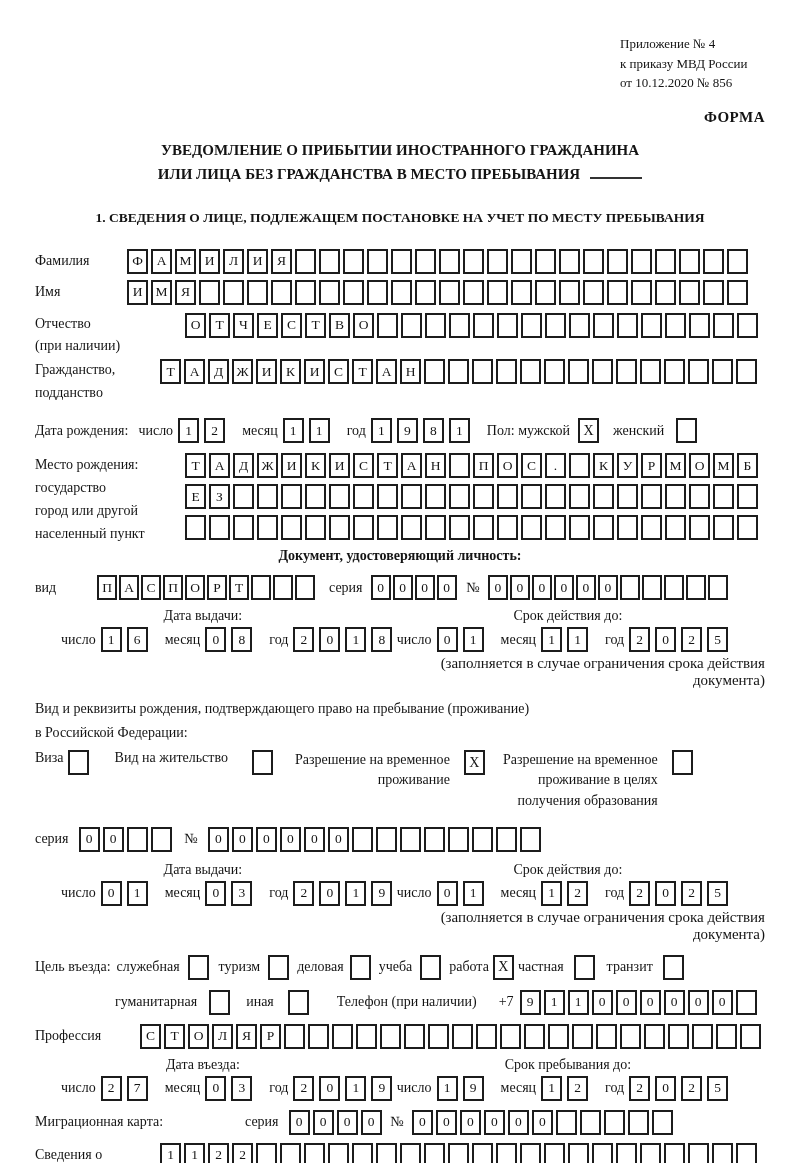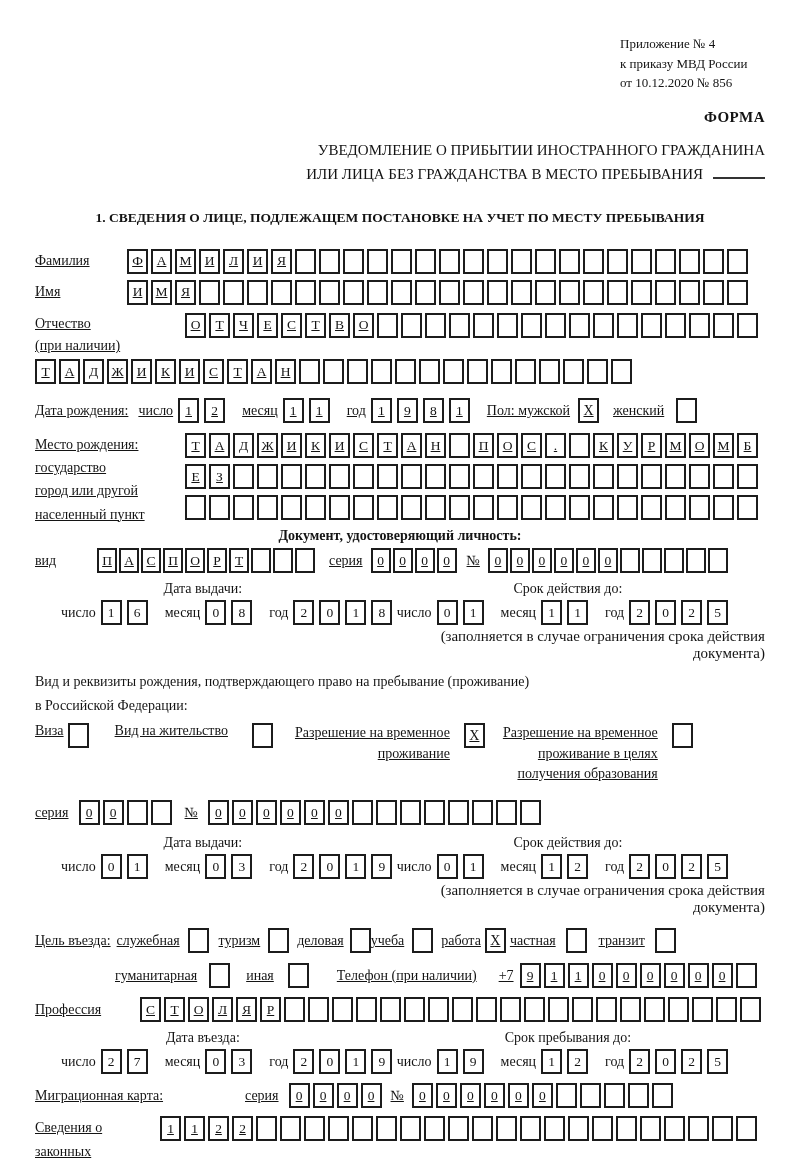--- a/index.html
+++ b/index.html
@@ -4,26 +4,26 @@
 <style>
   html,body{margin:0;padding:0;background:#fff;}
   body{width:800px;height:1163px;font-family:"Liberation Serif","DejaVu Serif",serif;color:#141414;}
   .page{box-sizing:border-box;padding:34px 35px 0 35px;}
 
   
   .hdr{margin-left:585px;font-size:13px;line-height:1.5;}
   .hdr-sub{margin-left:585px;font-size:11.5px;line-height:1.5;margin-top:3px;}
   .forma{text-align:right;font-weight:bold;font-size:15px;margin-top:16px;letter-spacing:.5px;}
 
-  .title{text-align:right;font-weight:normal;font-size:15px;line-height:1.6;margin-top:12px;}
+  .title{text-align:center;font-weight:bold;font-size:15px;line-height:1.6;margin-top:12px;}
   .blank-line{display:inline-block;width:52px;border-bottom:2px solid #333;height:.9em;margin-left:10px;}
   .sec-heading{text-align:center;font-weight:bold;font-size:13.5px;margin-top:24px;}
 
   
-  .row{display:flex;align-items:center;text-decoration:underline;}
+  .row{display:flex;align-items:center;}
   .row.top{align-items:flex-start;}
   .lbl{font-size:14px;flex:0 0 auto;}
   .lbl .l2{display:block;}
   .cells{display:flex;flex:0 0 auto;}
   .cell{box-sizing:border-box;flex:0 0 auto;width:21px;height:25px;border:2px solid #1c1c1c;margin-right:3px;
         display:flex;align-items:center;justify-content:center;font-size:13.5px;}
   .cb{box-sizing:border-box;flex:0 0 auto;width:21px;height:25px;border:2px solid #1c1c1c;
       display:inline-flex;align-items:center;justify-content:center;font-size:14px;}
   .tight .cell{margin-right:2px;width:20px;}
 
@@ -154,20 +154,24 @@
         <span class="cell"></span>
         <span class="cell"></span>
         <span class="cell"></span>
         <span class="cell"></span>
         <span class="cell"></span>
         <span class="cell"></span>
       </span>
   </div>
 
   <div class="row top" style="margin-top:2px">
+    <span class="lbl" style="width:125px;line-height:1.6">
+      <span>Гражданство,</span>
+      <span class="l2">подданство</span>
+    </span>
     <span class="cells">
         <span class="cell">Т</span>
         <span class="cell">А</span>
         <span class="cell">Д</span>
         <span class="cell">Ж</span>
         <span class="cell">И</span>
         <span class="cell">К</span>
         <span class="cell">И</span>
         <span class="cell">С</span>
         <span class="cell">Т</span>
@@ -299,21 +303,21 @@
           <span class="cell"></span>
           <span class="cell"></span>
           <span class="cell"></span>
           <span class="cell"></span>
         </span>
     </span>
   </div>
 
   <div class="sec-heading" style="margin-top:2px;font-size:14px">Документ, удостоверяющий личность:</div>
 
-  <div class="row tight" style="margin-top:4px">
+  <div class="row tight" style="margin-top:11px">
     <span class="lbl" style="width:62px">вид</span>
     <span class="cells">
         <span class="cell">П</span>
         <span class="cell">А</span>
         <span class="cell">С</span>
         <span class="cell">П</span>
         <span class="cell">О</span>
         <span class="cell">Р</span>
         <span class="cell">Т</span>
         <span class="cell"></span>
@@ -488,21 +492,21 @@
   </div>
 
   <div class="row" style="margin-top:12px">
     <span class="lbl">Цель въезда:</span>
     <span class="lbl" style="margin-left:6px">служебная</span>
     <span class="cb" style="margin-left:8px"></span>
     <span class="lbl" style="margin-left:10px">туризм</span>
     <span class="cb" style="margin-left:8px"></span>
     <span class="lbl" style="margin-left:8px">деловая</span>
     <span class="cb" style="margin-left:6px"></span>
-    <span class="lbl" style="">учеба</span>
+    <span class="lbl" style="margin-left:8px">учеба</span>
     <span class="cb" style="margin-left:8px"></span>
     <span class="lbl" style="margin-left:8px">работа</span>
     <span class="cb" style="margin-left:4px">X</span>
     <span class="lbl" style="margin-left:4px">частная</span>
     <span class="cb" style="margin-left:10px"></span>
     <span class="lbl" style="margin-left:12px">транзит</span>
     <span class="cb" style="margin-left:10px"></span>
   </div>
 
   <div class="row" style="margin-top:10px;padding-left:80px">

